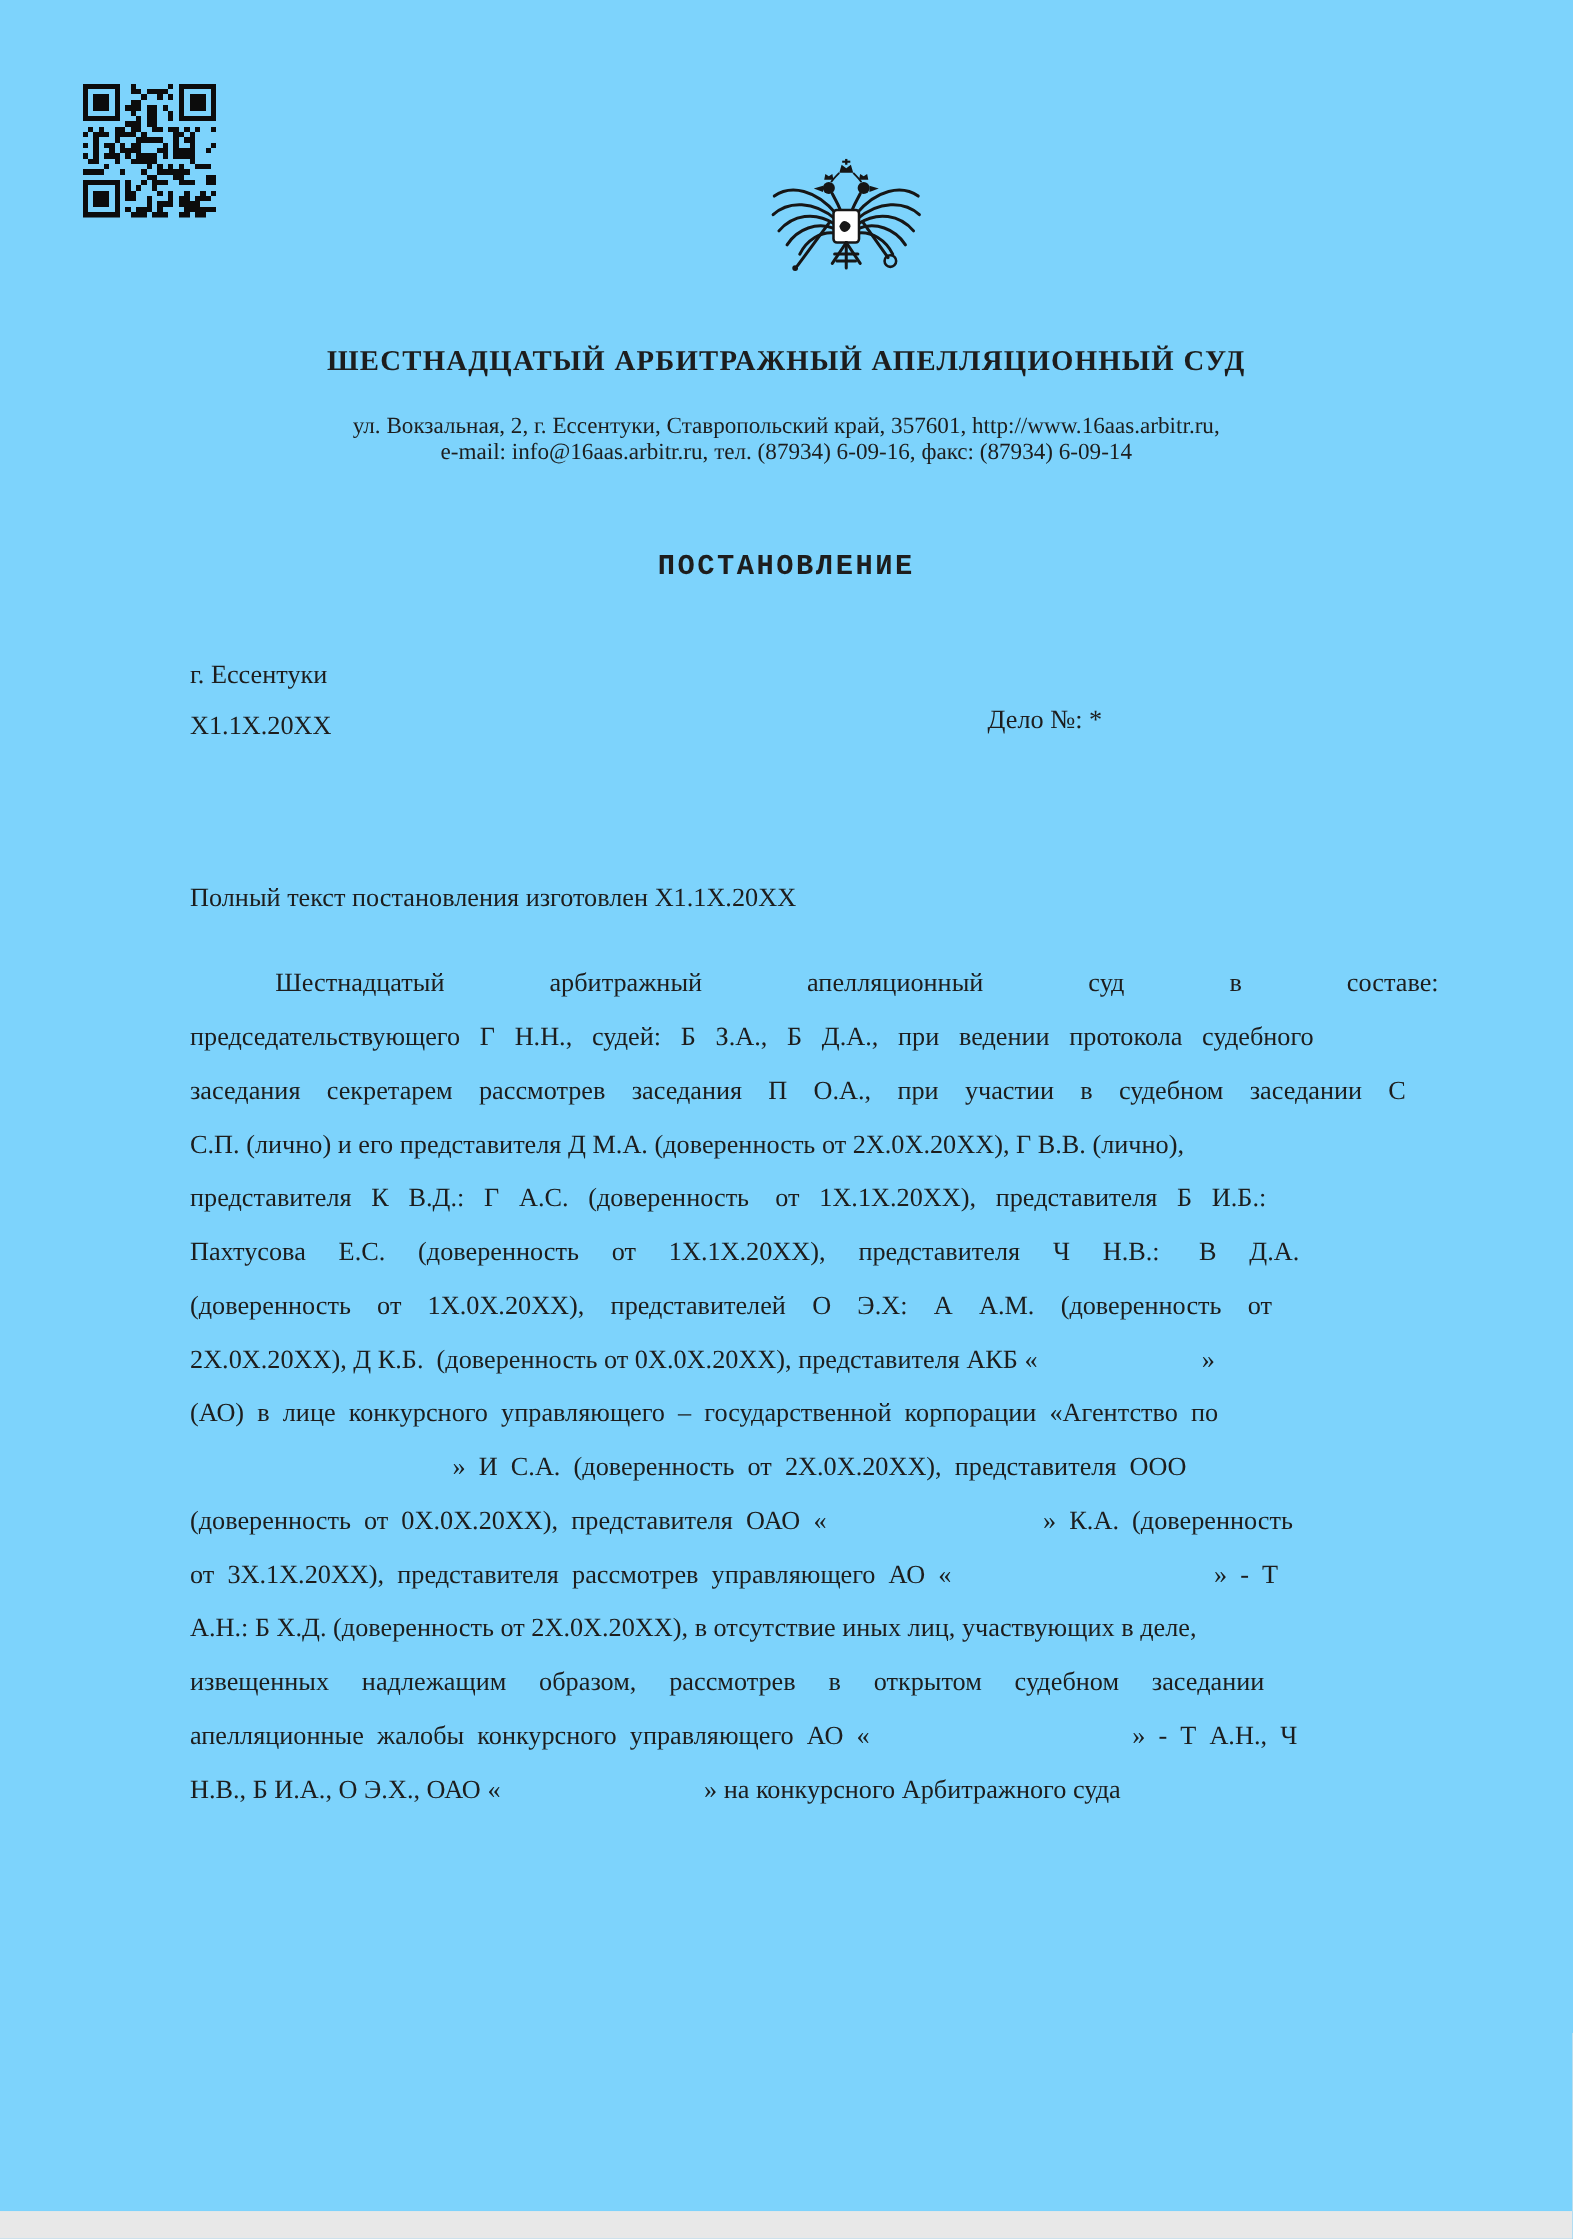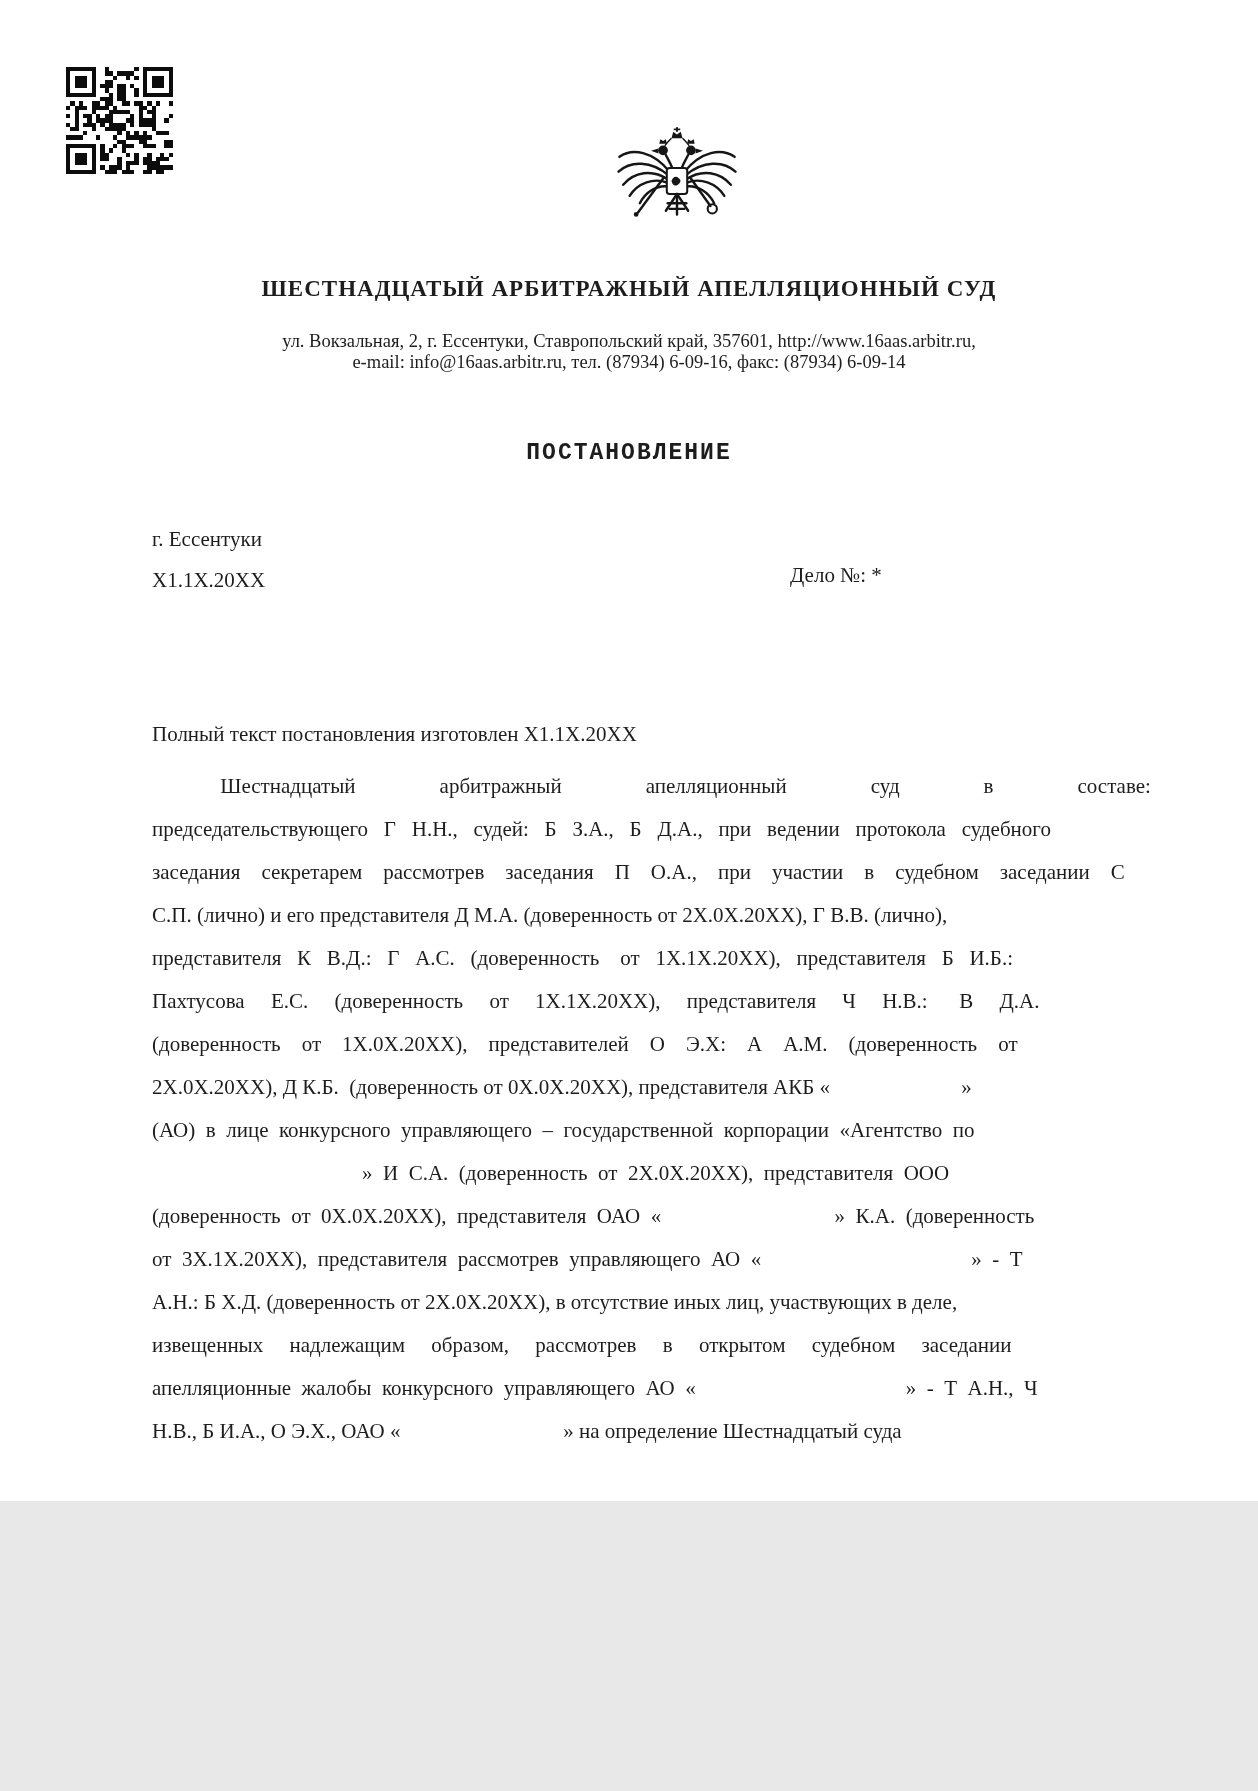--- a/index.html
+++ b/index.html
@@ -1,37 +1,37 @@
 <!DOCTYPE html>
 <html><head>
 <meta charset="utf-8">
 <style>
   html,body{margin:0;padding:0;background:#e8e8e8;}
   .page{
     position:relative;
-    width:1258px;height:1501px;
+    width:1258px;height:1769px;
     margin:0 auto;
-    background:#ffffff;
+    background:#7dd3fc;
     font-family:"Liberation Serif", serif;
     color:#1d1d1d;
     overflow:hidden;
   }
   .abs{position:absolute;}
   .centered{left:129px;width:1000px;text-align:center;}
   .court-name{top:276px;font-size:23px;font-weight:bold;letter-spacing:1px;}
   .addr{font-size:18.5px;}
   .addr1{top:331px;}
   .addr2{top:352px;}
   .doc-title{top:440px;font-size:23px;font-weight:bold;letter-spacing:2px;font-family:Liberation Mono, monospace;}
   .meta{font-size:21px;white-space:pre;}
   .place{left:152px;top:527px;}
   .case-no{left:790px;top:527px;margin-top:36px;}
   .doc-date{left:152px;top:568px;}
   .res-line{left:152px;top:664px;}
-  .full-line{left:152px;top:722px;}
+  .full-line{left:152px;top:706px;}
   .body-par{left:152px;top:765px;width:980px;}
   .body-line{
     white-space:pre;
     font-size:21px;
     height:43px;
     line-height:43px;
     overflow:visible;
   }
   .qr{left:66px;top:67px;width:107px;height:107px;}
   .emblem{left:612px;top:124px;width:130px;height:114px;}
@@ -408,16 +408,16 @@
       <div class="body-line">Пахтусова     Е.С.     (доверенность     от     1Х.1Х.20ХХ),     представителя     Ч     Н.В.:      В     Д.А.</div>
       <div class="body-line">(доверенность    от    1Х.0Х.20ХХ),    представителей    О    Э.Х:    А    А.М.    (доверенность    от</div>
       <div class="body-line">2Х.0Х.20ХХ), Д К.Б.  (доверенность от 0Х.0Х.20ХХ), представителя АКБ «                         »</div>
       <div class="body-line">(АО)  в  лице  конкурсного  управляющего  –  государственной  корпорации  «Агентство  по</div>
       <div class="body-line">                                        »  И  С.А.  (доверенность  от  2Х.0Х.20ХХ),  представителя  ООО</div>
       <div class="body-line">(доверенность  от  0Х.0Х.20ХХ),  представителя  ОАО  «                                 »  К.А.  (доверенность</div>
       <div class="body-line">от  3Х.1Х.20ХХ),  представителя  рассмотрев  управляющего  АО  «                                        »  -  Т</div>
       <div class="body-line">А.Н.: Б Х.Д. (доверенность от 2Х.0Х.20ХХ), в отсутствие иных лиц, участвующих в деле,</div>
       <div class="body-line">извещенных     надлежащим     образом,     рассмотрев     в     открытом     судебном     заседании</div>
       <div class="body-line">апелляционные  жалобы  конкурсного  управляющего  АО  «                                        »  -  Т  А.Н.,  Ч</div>
-      <div class="body-line">Н.В., Б И.А., О Э.Х., ОАО «                               » на определение Шестнадцатый суда</div>
+      <div class="body-line">Н.В., Б И.А., О Э.Х., ОАО «                               » на конкурсного Арбитражного суда</div>
     </div>
 
 </div>
 
 </body></html>

